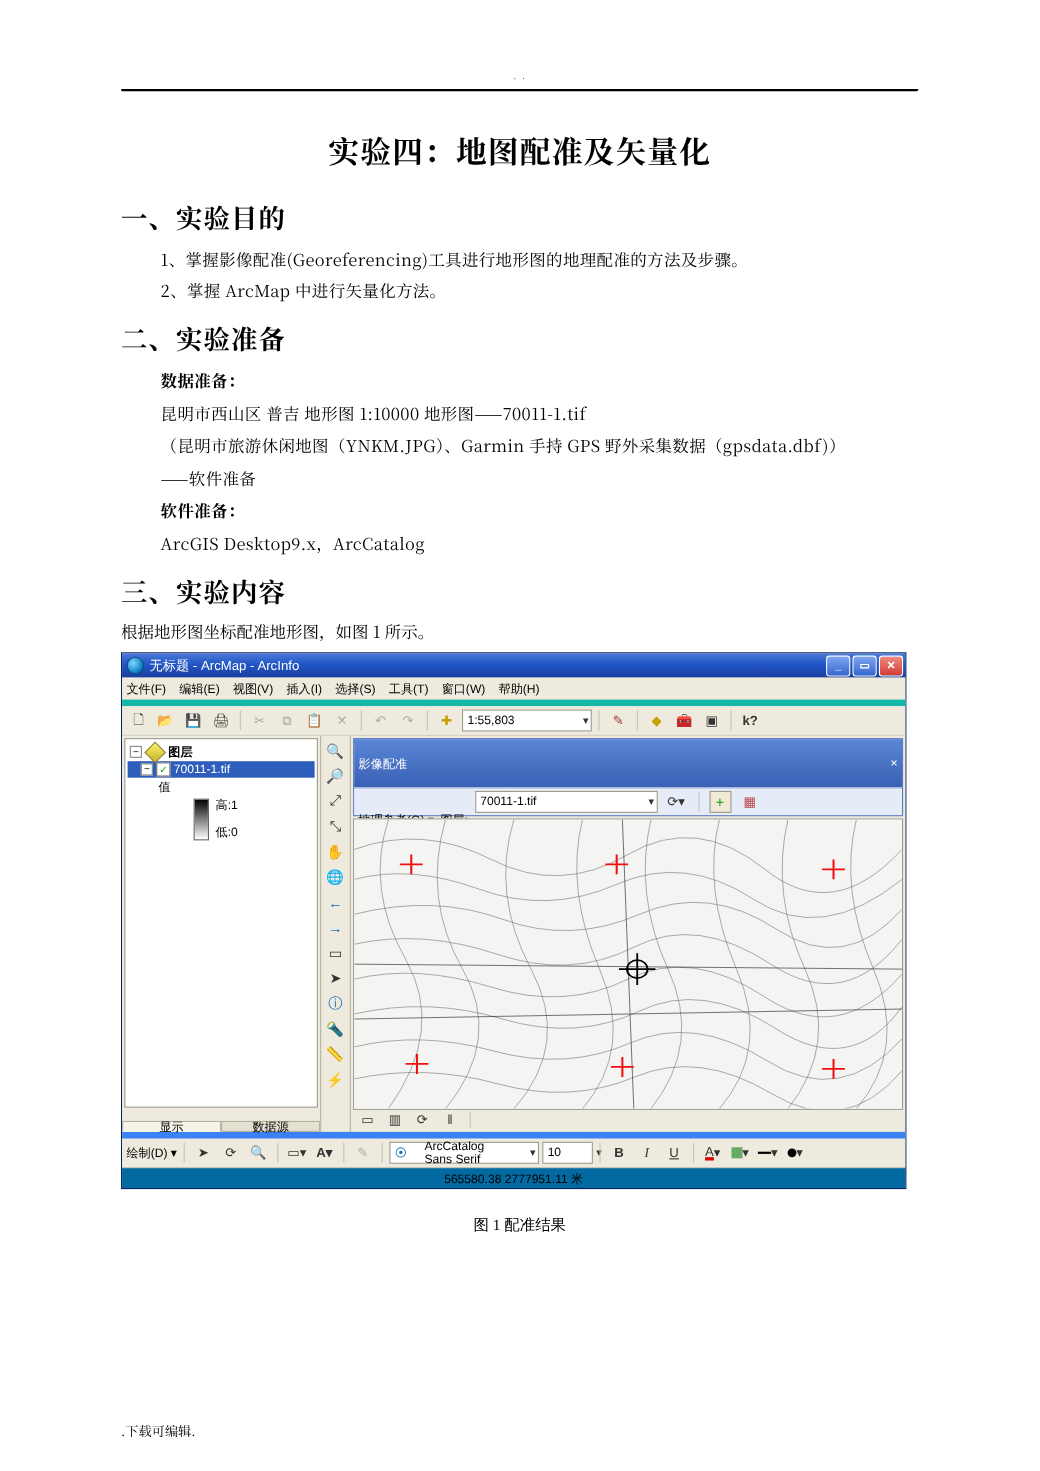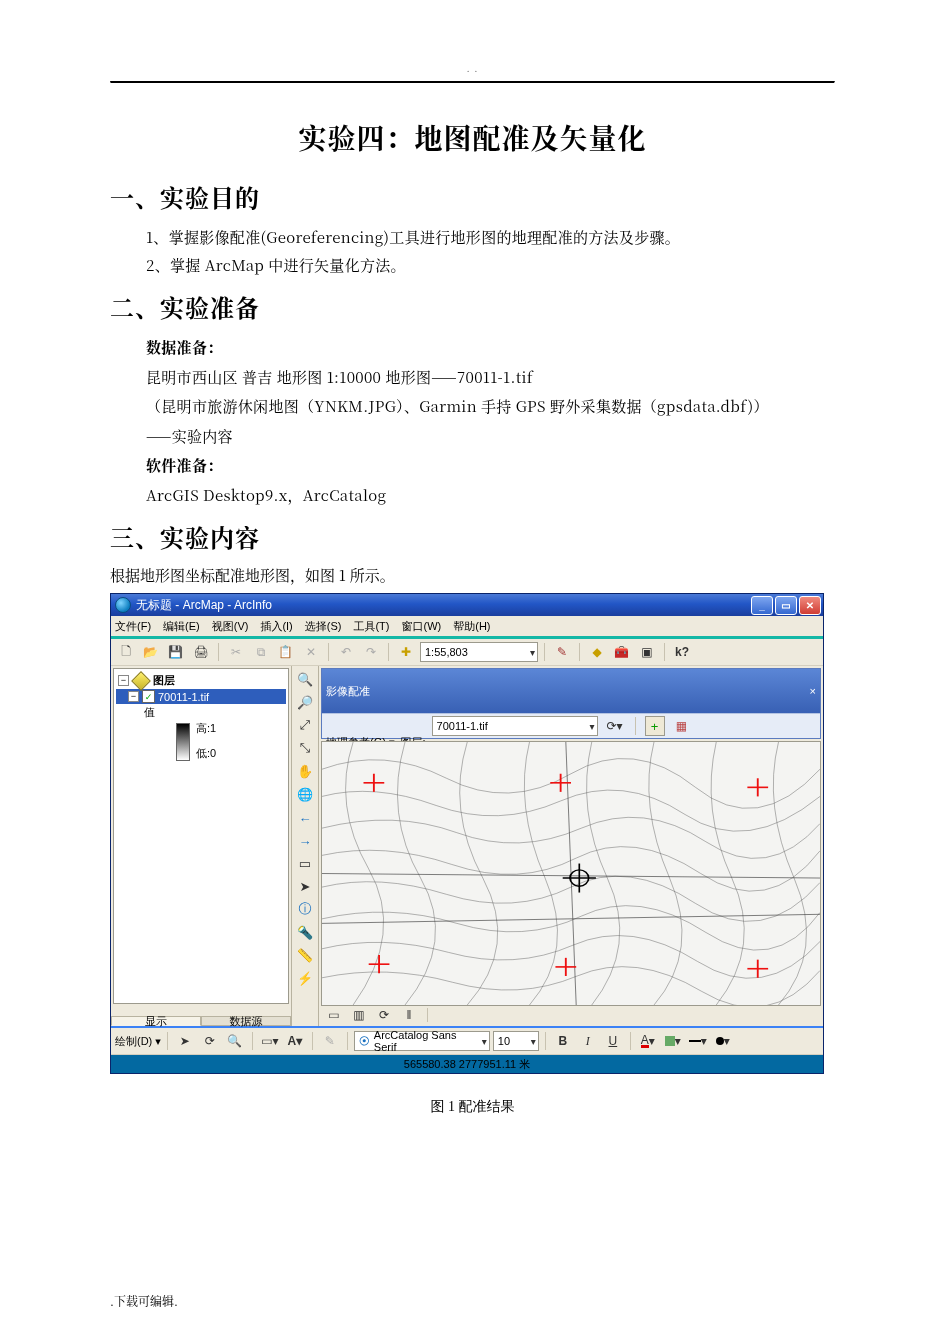--- a/index.html
+++ b/index.html
@@ -89,51 +89,51 @@
   }
   .winbtn.close { background: linear-gradient(#f08a7e, #d03d34); }
 
   .arcmap-menubar {
     display: flex;
     align-items: center;
     height: 20px;
     background: #eeeadd;
     padding: 0 4px;
     gap: 12px;
-    border-bottom: 3px solid #14b8a6;
+    border-bottom: 6px solid #14b8a6;
   }
 
   .arcmap-toolbar {
     display: flex;
     align-items: center;
     height: 26px;
     background: #eeeadd;
     padding: 0 4px;
     gap: 3px;
     border-bottom: 1px solid #d4cfbf;
   }
-  .arcmap-toolbar.bottom { border-top: 2px solid #3b82f6; border-bottom: 0; }
+  .arcmap-toolbar.bottom { border-top: 6px solid #3b82f6; border-bottom: 0; }
   .tbbtn {
     width: 20px; height: 20px;
     display: flex; align-items: center; justify-content: center;
     font-size: 12px;
     color: #333;
     border: 1px solid transparent;
     border-radius: 2px;
   }
   .tbbtn.disabled { color: #aaa; }
   .tbsep { width: 1px; height: 18px; background: #c8c2b0; margin: 0 3px; }
   .combo {
     height: 18px;
     border: 1px solid #9c9a8d;
     background: #fff;
     display: flex; align-items: center;
     padding: 0 2px 0 4px;
     font-size: 11px;
-    gap: 4px;
+    gap: 16px;
   }
   .combo .caret { font-size: 10px; color: #333; }
   .combo.scale { width: 110px; }
   .combo.font { width: 128px; }
   .combo.size { width: 38px; }
 
   .arcmap-body {
     display: flex;
     height: 360px;
     background: #eeeadd;
@@ -308,21 +308,21 @@
   <h1 class="title">实验四：地图配准及矢量化</h1>
 
   <div class="h2">一、实验目的</div>
   <div class="body-text nomg">1、掌握影像配准(Georeferencing)工具进行地形图的地理配准的方法及步骤。</div>
   <div class="body-text nomg">2、掌握 ArcMap 中进行矢量化方法。</div>
 
   <div class="h2">二、实验准备</div>
   <div class="body-text strong">数据准备：</div>
   <div class="body-text">昆明市西山区 普吉 地形图 1:10000 地形图——70011-1.tif</div>
   <div class="body-text">（昆明市旅游休闲地图（YNKM.JPG）、Garmin 手持 GPS 野外采集数据（gpsdata.dbf)）</div>
-  <div class="body-text">——实验内容</div>
+  <div class="body-text">——软件准备</div>
   <div class="body-text strong">软件准备：</div>
   <div class="body-text">ArcGIS Desktop9.x，ArcCatalog</div>
 
   <div class="h2">三、实验内容</div>
   <div class="para-before-fig">根据地形图坐标配准地形图，如图 1 所示。</div>
 
   <div class="arcmap-win">
 
     <div class="arcmap-titlebar">
       <div class="app-icon"></div>

